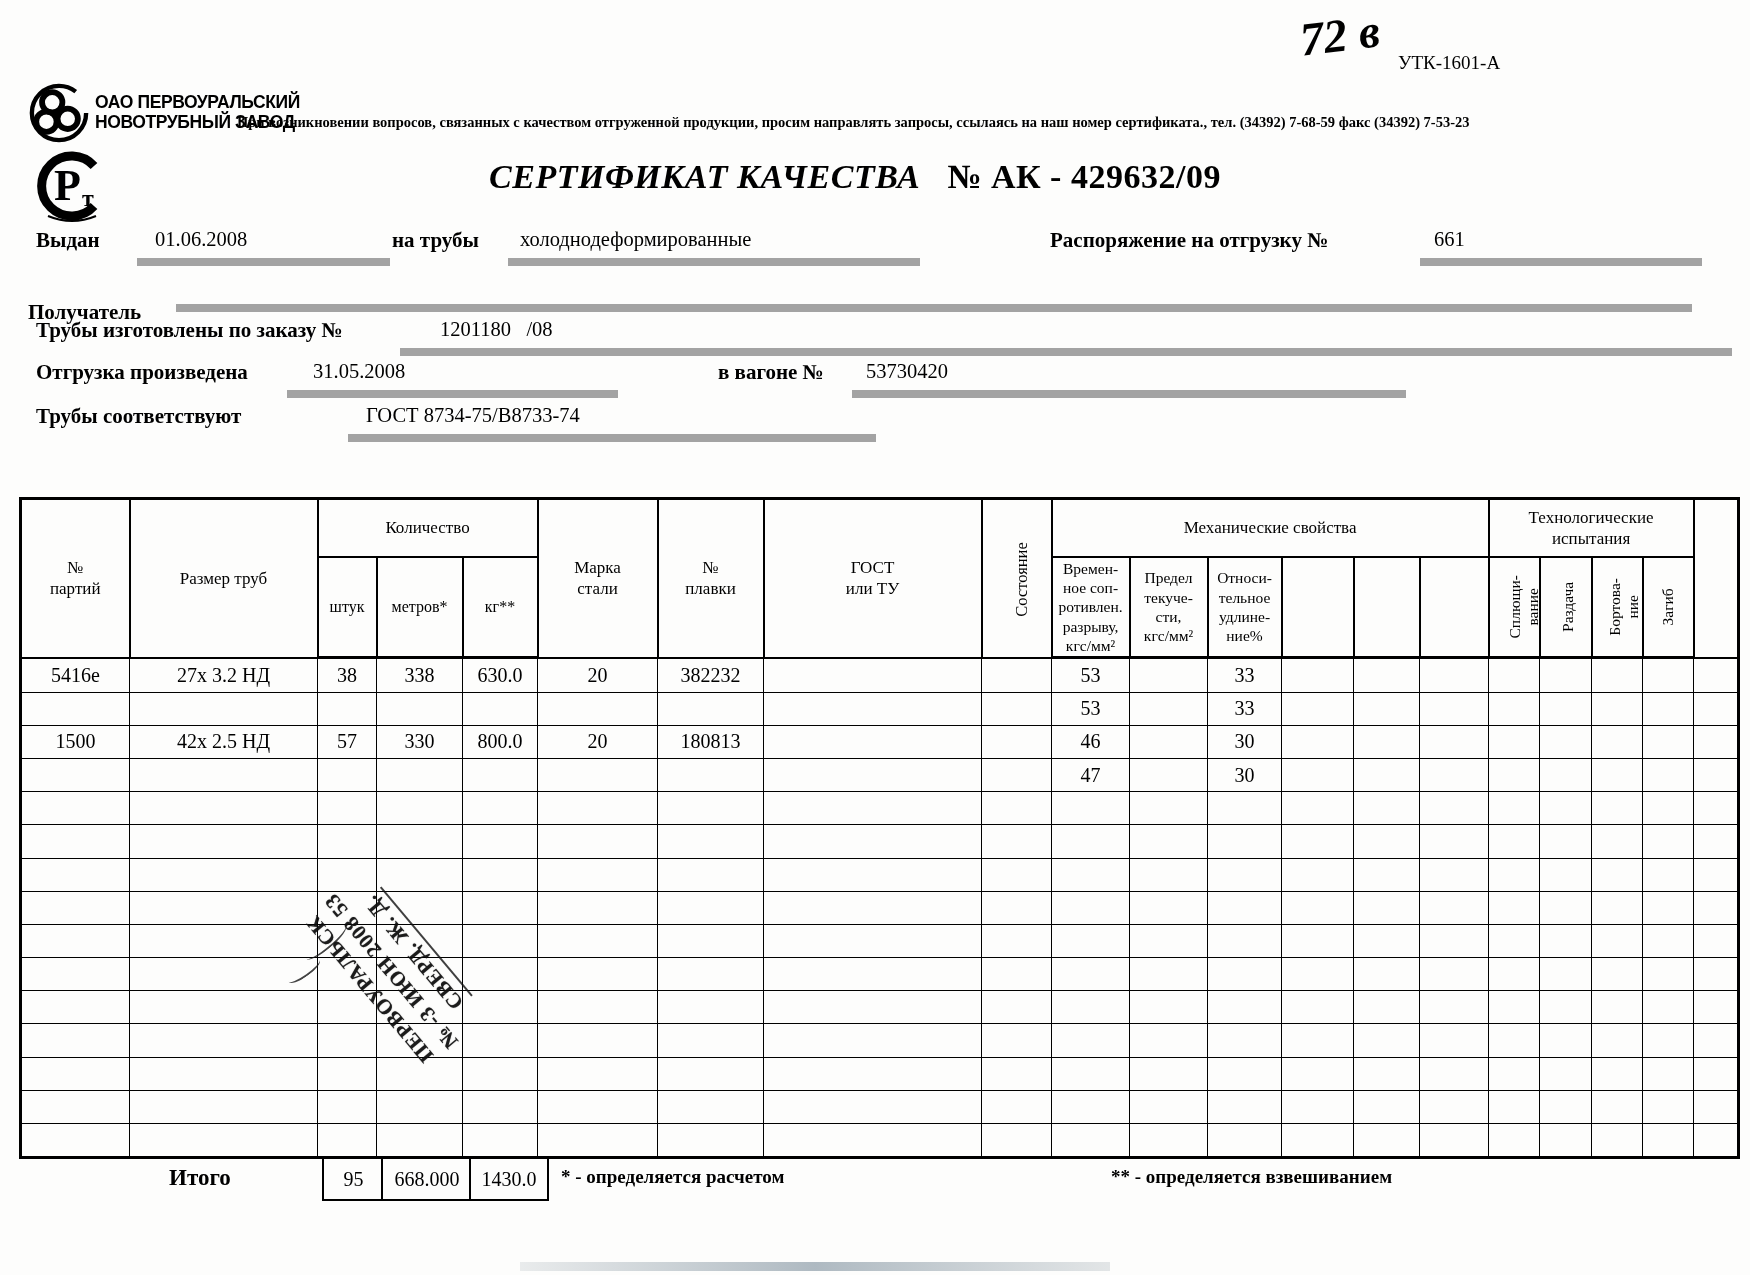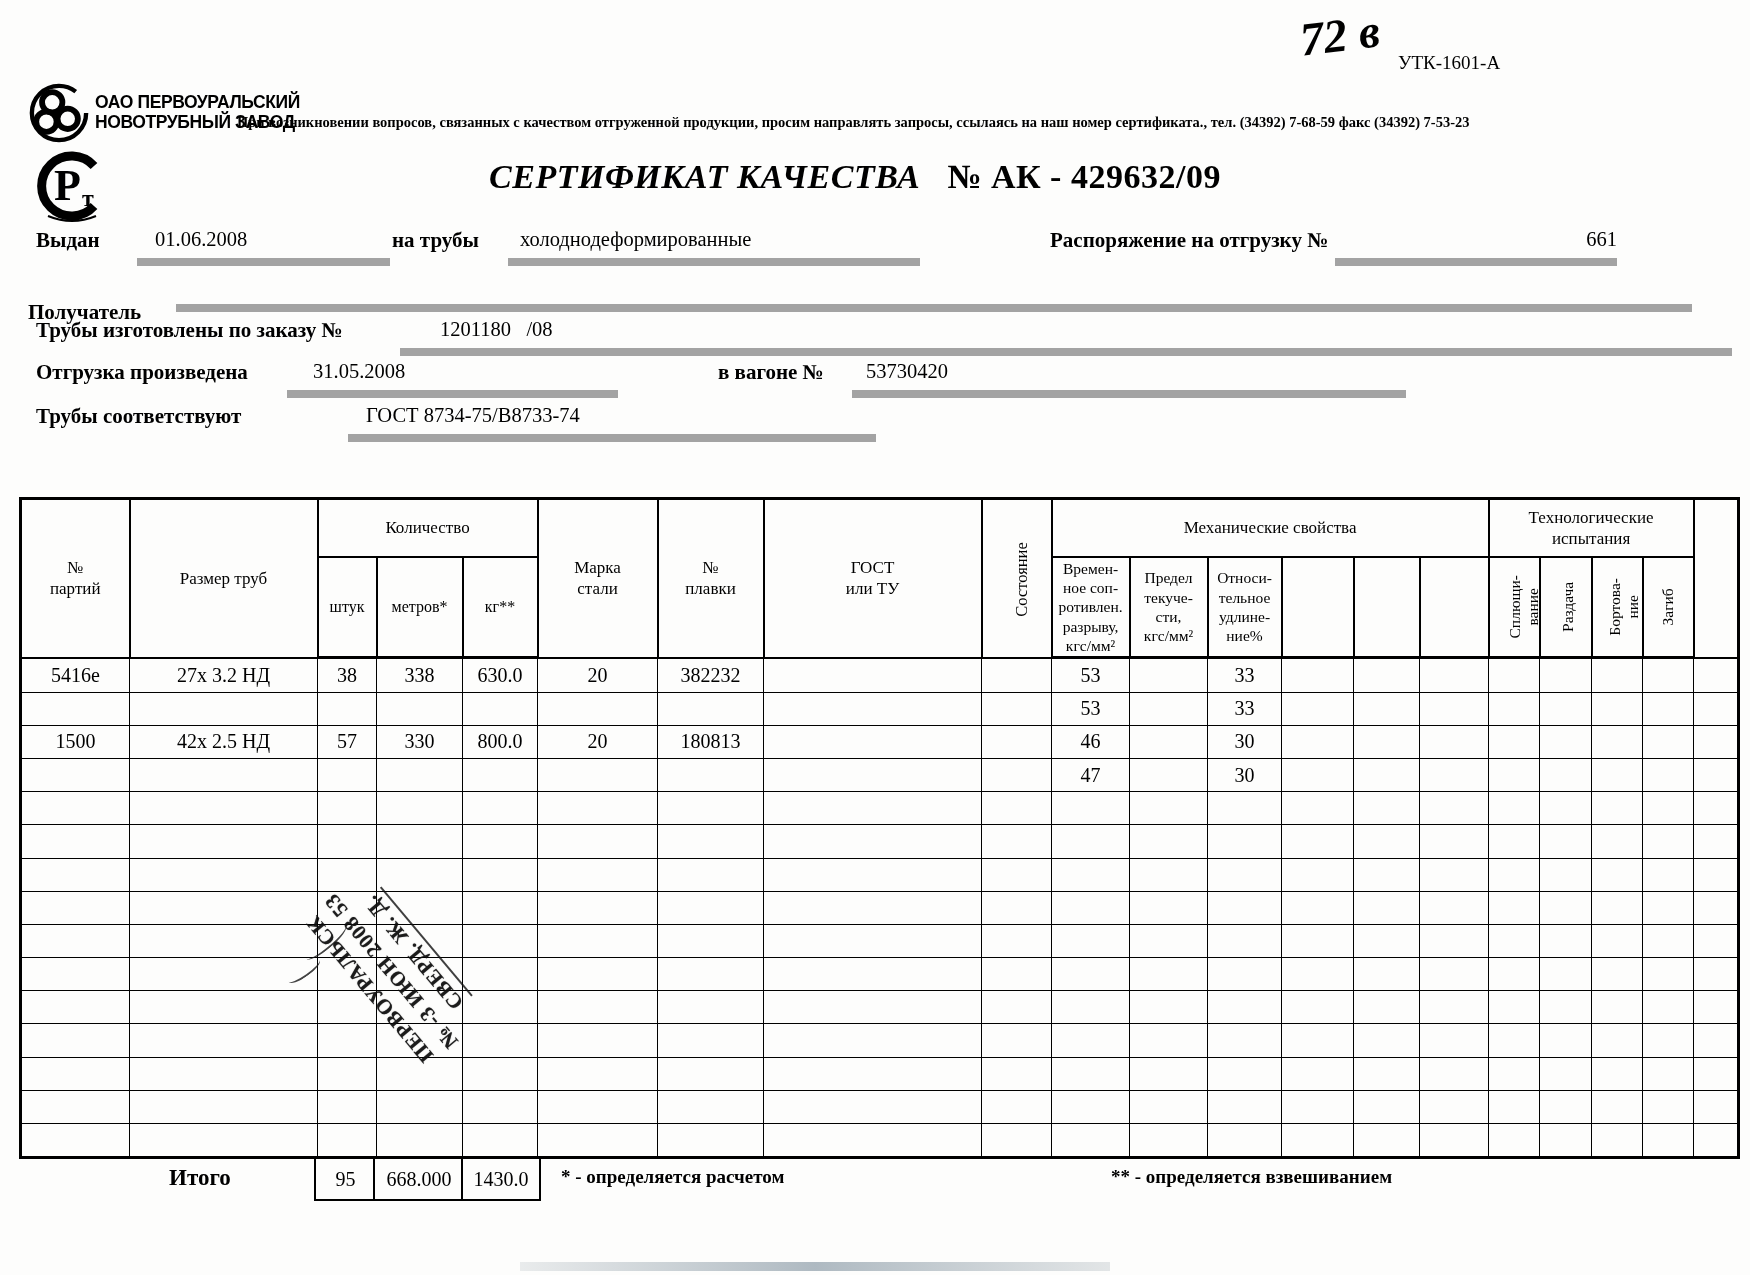--- a/index.html
+++ b/index.html
@@ -35,21 +35,21 @@
   .cert-table{border:3px solid #000;}
   .pre{white-space:pre-line;}
   .vtext{display:inline-block;transform:rotate(-90deg);white-space:pre-line;
          font-size:15.5px;line-height:1.15;}
   .h-state .vtext{font-size:16.5px;}
   
   .totals{position:absolute;left:19px;top:1157px;width:1718px;height:46px;}
   .itogo{position:absolute;left:150px;top:8px;width:140px;
          font-weight:700;font-size:23px;}
   .tbox{position:absolute;top:0;height:40px;border:2.5px solid #000;line-height:40px;
-        text-align:center;font-size:20px;background:#fdfdfc;}
+        text-align:center;font-size:20px;background:#fdfdfc;margin-left:8px;}
   .b1{left:295px;width:59px;}
   .b2{left:354px;width:88px;}
   .b3{left:442px;width:76px;}
   .fn1{position:absolute;left:542px;top:9px;font-weight:700;font-size:19px;}
   .fn2{position:absolute;left:1092px;top:9px;font-weight:700;font-size:19px;}
   .note{position:absolute;left:730px;top:1210px;width:810px;font-size:14.5px;}
   
   .stamp{position:absolute;left:248px;top:925px;width:290px;transform:rotate(-130deg);
          color:rgba(15,15,15,.88);font-weight:700;font-size:21px;text-align:center;
          letter-spacing:1px;line-height:1.35;z-index:5;text-shadow:0 0 1px rgba(0,0,0,.55);}
@@ -95,21 +95,21 @@
     <span class="tmain">СЕРТИФИКАТ КАЧЕСТВА</span>
     <span class="tnum">№  АК -  429632/09</span>
   </div>
 
   <div class="frow" style="top:228px;">
     <span class="flab" style="left:36px;">Выдан</span>
     <span class="fval" style="left:137px;width:235px;padding-left:18px;">01.06.2008</span>
     <span class="flab" style="left:392px;">на трубы</span>
     <span class="fval" style="left:508px;width:400px;padding-left:12px;">холоднодеформированные</span>
     <span class="flab" style="left:1050px;">Распоряжение на отгрузку №</span>
-    <span class="fval" style="left:1335px;width:268px;padding-left:14px;text-align:right;">661</span>
+    <span class="fval" style="left:1420px;width:268px;padding-left:14px;">661</span>
   </div>
 
   <div class="frow" style="top:274px;">
     <span class="flab" style="left:28px;margin-top:26px;">Получатель</span>
     <span class="fval" style="left:176px;width:1516px;"></span>
   </div>
 
   <div class="frow" style="top:318px;">
     <span class="flab" style="left:36px;">Трубы изготовлены по заказу №</span>
     <span class="fval" style="left:400px;width:1292px;padding-left:40px;"><span>1201180</span>&nbsp;&nbsp;&nbsp;<span>/08</span></span>

